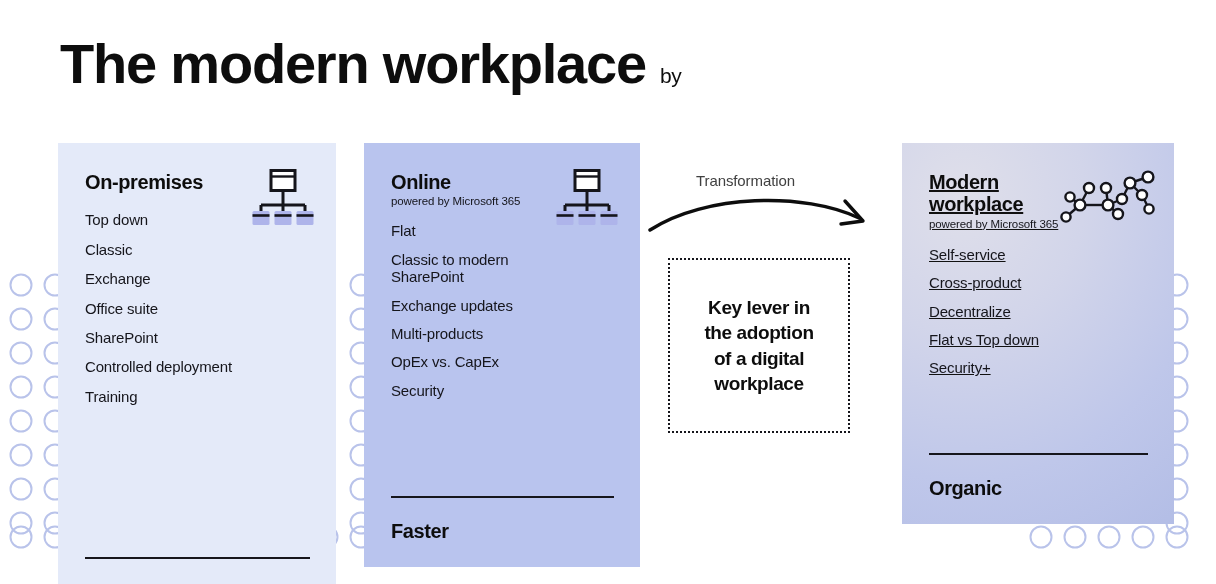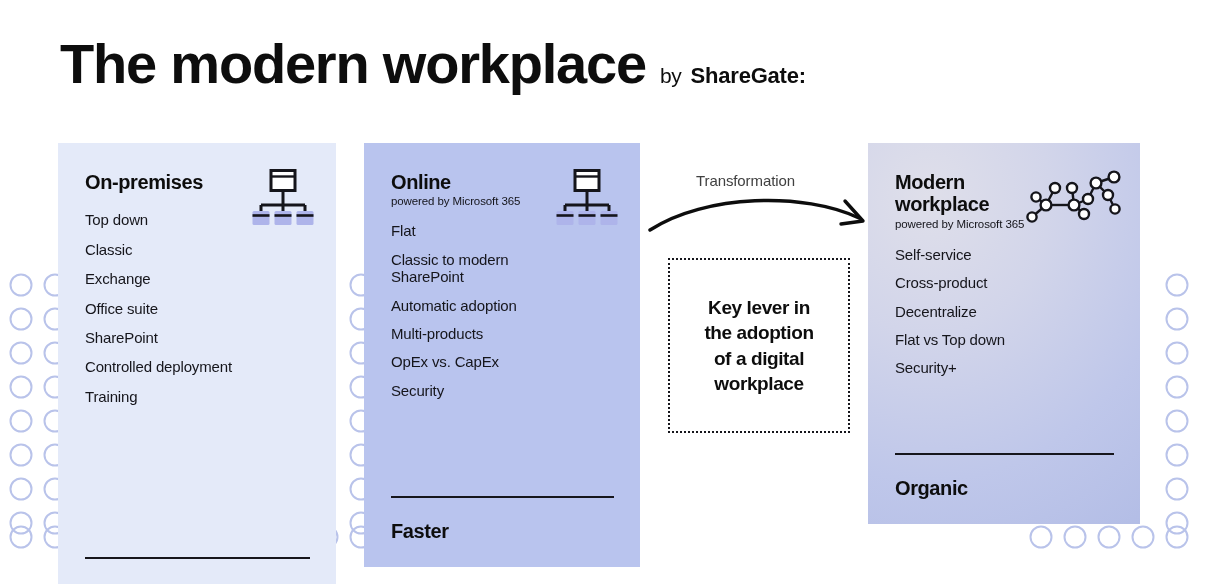--- a/index.html
+++ b/index.html
@@ -66,24 +66,25 @@
     left: 58px; top: 143px;
     width: 278px; height: 485px;
     background: #e4eaf9;
   }
   #card-online {
     left: 364px; top: 143px;
     width: 276px; height: 424px;
     background: #b9c4ee;
   }
   #card-modern {
-    left: 868px; top: 143px;
+    left: 902px; top: 143px;
     width: 272px; height: 381px;
     background:
       radial-gradient(ellipse 150% 120% at 22% 14%, #dfdfea 0%, #d2d5ea 30%, #bfc7ea 62%, #aeb9e4 100%);
+    text-decoration: underline;
   }
 
   .card-inner {
     position: relative;
     height: 100%;
     padding: 28px 26px 0 27px;
     box-sizing: border-box;
   }
   .card-head {
     font-size: 20px;
@@ -248,21 +249,20 @@
     <circle cx="1041" cy="537" r="10.5" fill="none" stroke="#b9c3ea" stroke-width="2"></circle>
     <circle cx="1075" cy="537" r="10.5" fill="none" stroke="#b9c3ea" stroke-width="2"></circle>
     <circle cx="1109" cy="537" r="10.5" fill="none" stroke="#b9c3ea" stroke-width="2"></circle>
     <circle cx="1143" cy="537" r="10.5" fill="none" stroke="#b9c3ea" stroke-width="2"></circle>
     <circle cx="1177" cy="537" r="10.5" fill="none" stroke="#b9c3ea" stroke-width="2"></circle>
   </svg>
 
 <div class="title-row">
   <span class="title-main">The modern workplace</span>
   <span class="title-by">by</span>
-  <span class="title-brand">ShareGate:</span>
 </div>
 
 <div class="card" id="card-onprem">
   <div class="card-inner">
     <div class="card-head">On-premises</div>
 
     <svg class="icon-hier" viewBox="0 0 62 58" aria-hidden="true">
       <rect x="19" y="1.5" width="24" height="20" fill="#ffffff" stroke="#15151b" stroke-width="3"></rect>
       <line x1="19" y1="7.5" x2="43" y2="7.5" stroke="#15151b" stroke-width="2.4"></line>
       <line x1="31" y1="21.5" x2="31" y2="36" stroke="#15151b" stroke-width="3"></line>
@@ -312,21 +312,21 @@
       <rect x="22.5" y="42" width="17" height="14" rx="1.5" fill="#aeb4ea"></rect>
       <rect x="44.5" y="42" width="17" height="14" rx="1.5" fill="#aeb4ea"></rect>
       <line x1="0.5" y1="46.5" x2="17.5" y2="46.5" stroke="#15151b" stroke-width="2.6"></line>
       <line x1="22.5" y1="46.5" x2="39.5" y2="46.5" stroke="#15151b" stroke-width="2.6"></line>
       <line x1="44.5" y1="46.5" x2="61.5" y2="46.5" stroke="#15151b" stroke-width="2.6"></line>
     </svg>
 
     <ul class="card-list" id="list-online">
       <li>Flat</li>
       <li style="max-width:150px;">Classic to modern SharePoint</li>
-      <li>Automatic adoption</li>
+      <li>Exchange updates</li>
       <li>Multi-products</li>
       <li>OpEx vs. CapEx</li>
       <li>Security</li>
     </ul>
 
     <div class="card-footer">
       <div class="card-rule"></div>
       <div class="card-foot-label">Faster</div>
     </div>
   </div>

